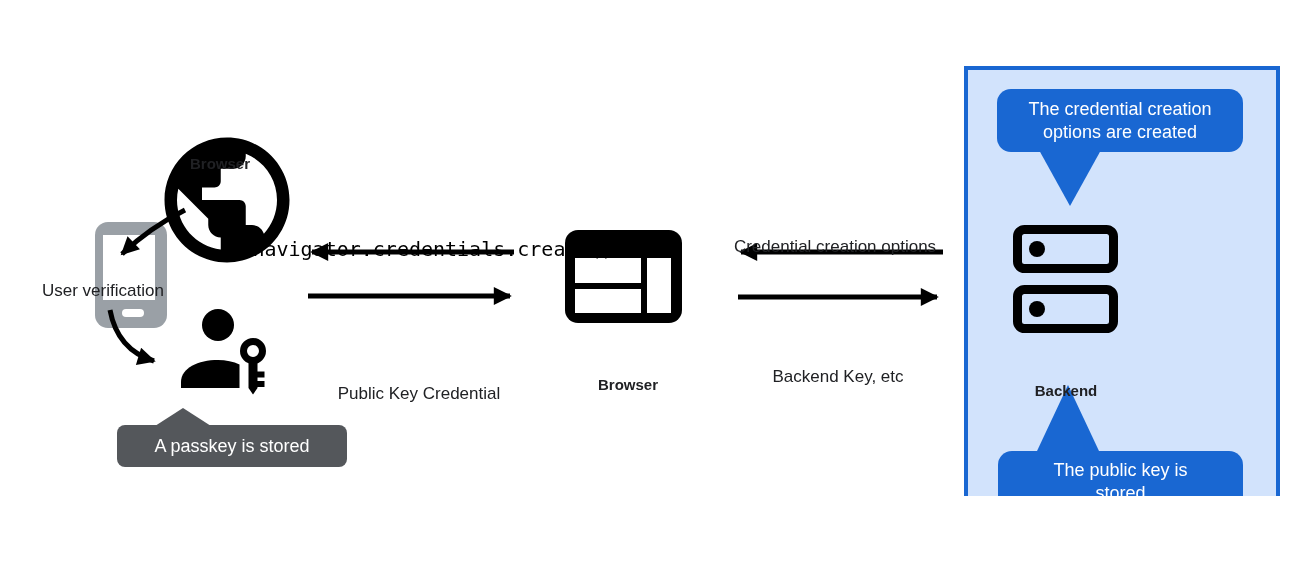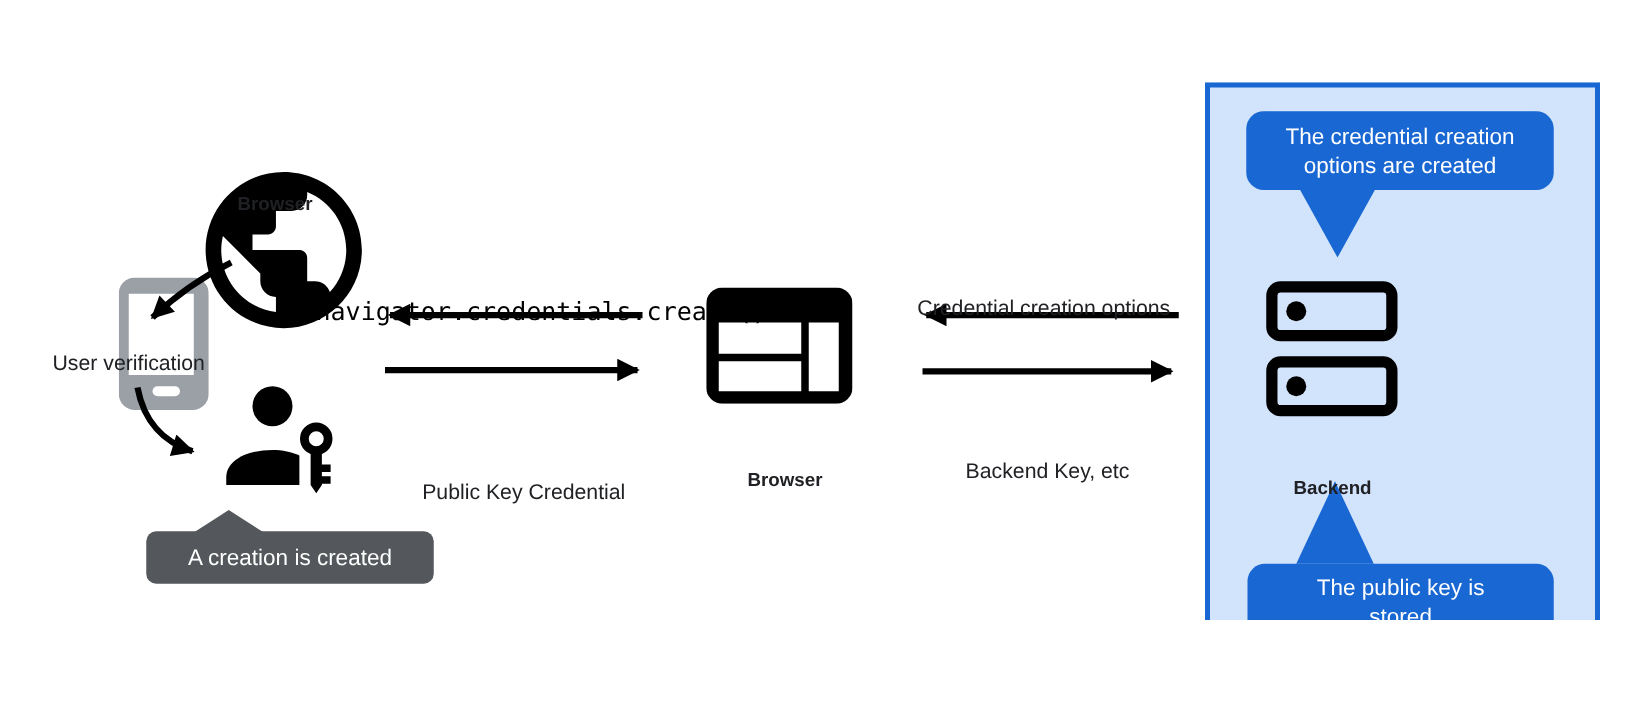--- a/index.html
+++ b/index.html
@@ -129,16 +129,16 @@
   <div class="abs label msg centered" style="left:835px;top:203px">Credential creation options</div>
 
   <div class="abs label msg centered" style="left:838px;top:333px">Backend Key, etc</div>
 
   <div class="abs label bold centered" style="left:628px;top:342px">Browser</div>
 
   <div class="abs label bold centered" style="left:1066px;top:348px">Backend</div>
 
   <div class="abs tri tri-up-gray"></div>
   <div class="abs tooltip">
-    <span>A creation is created</span>
+    <span>A passkey is stored</span>
   </div>
 
 </div>
 
 </body></html>

